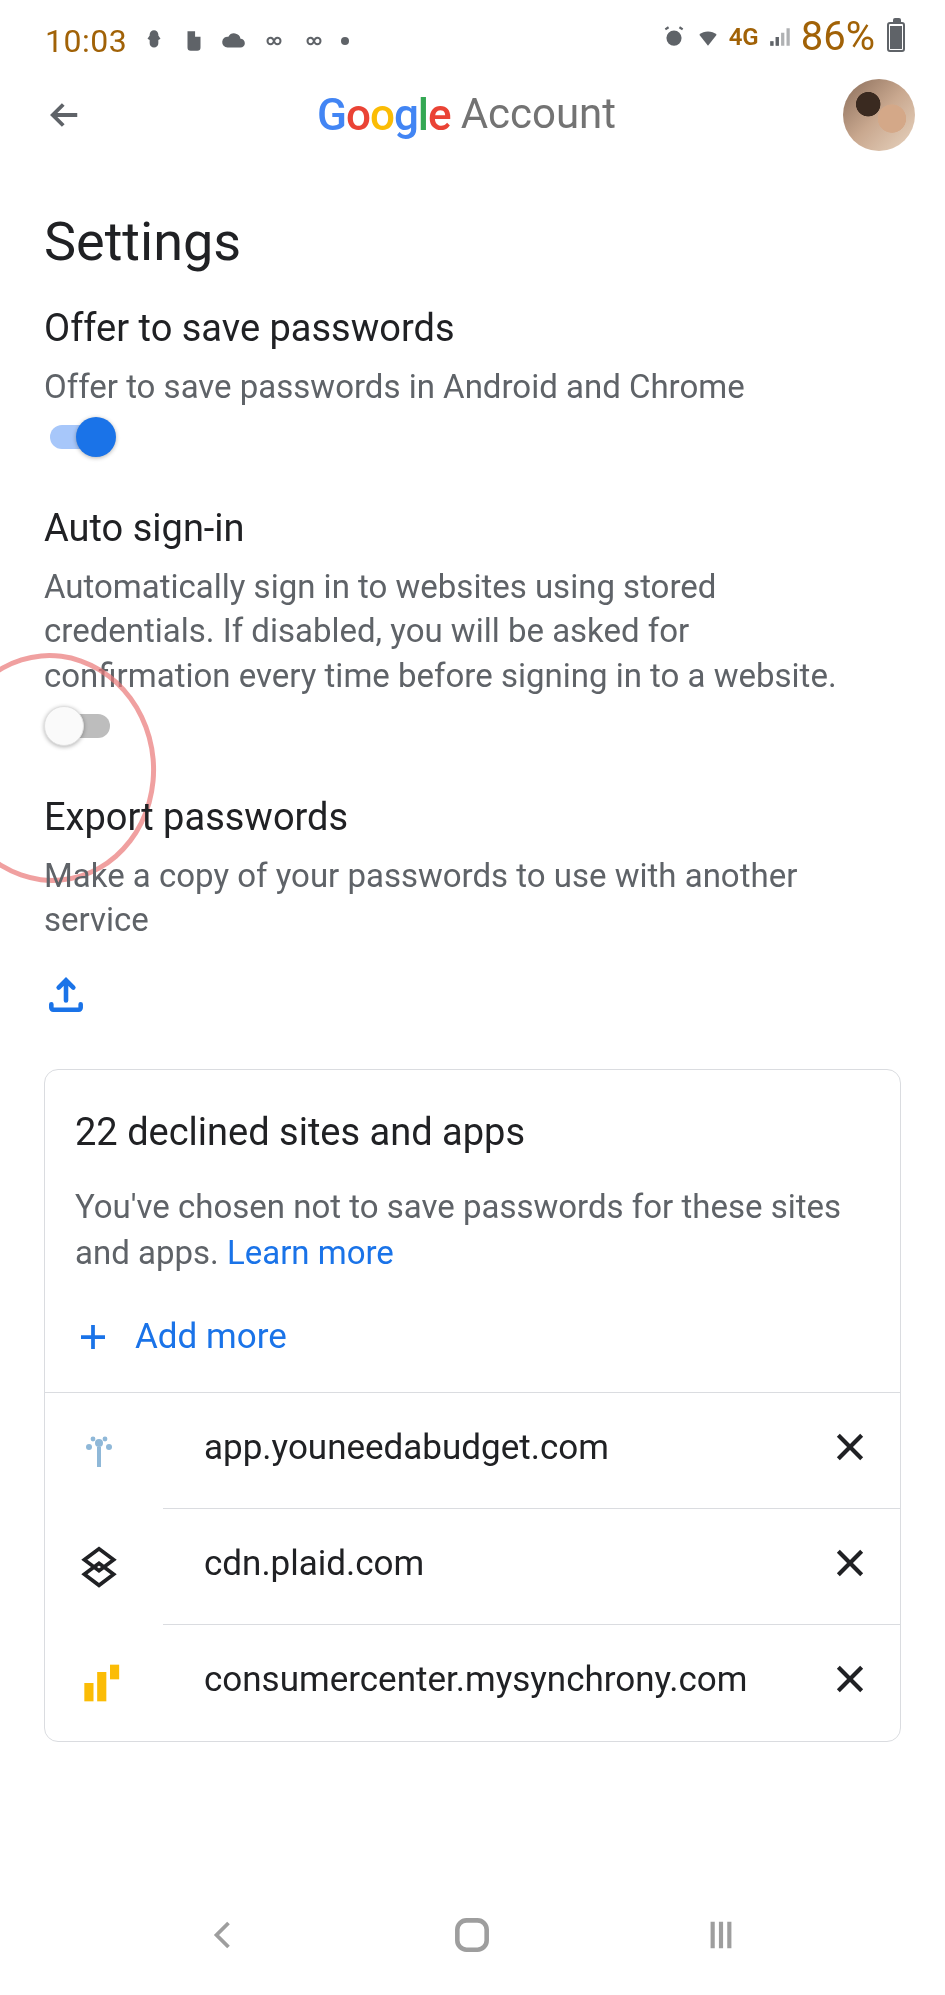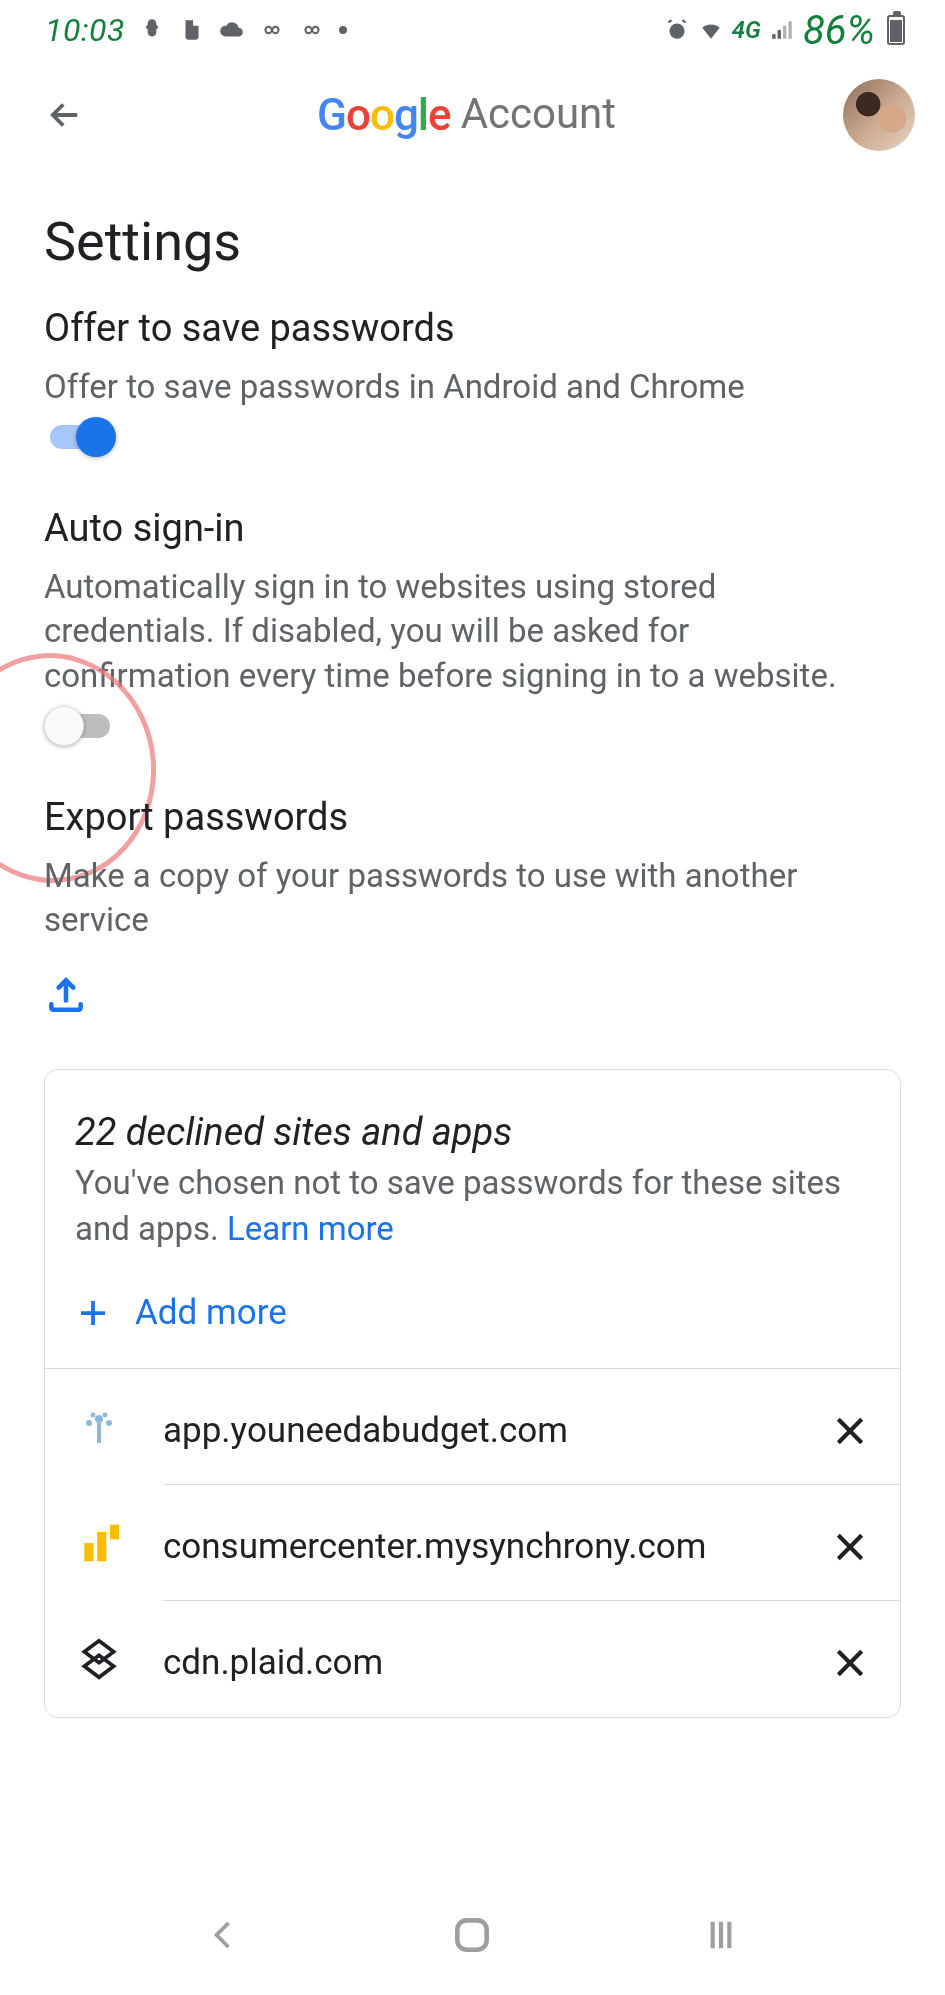--- a/index.html
+++ b/index.html
@@ -1,18 +1,18 @@
 <!DOCTYPE html>
 <html><head>
 <meta charset="utf-8">
 <style>
   * { box-sizing: border-box; margin: 0; padding: 0; }
   html, body { width: 945px; height: 1995px; font-family: 'Roboto', 'Helvetica Neue', Arial, sans-serif; background: #fff; color: #202124; overflow: hidden; }
   
-  .status-bar { height: 60px; display: flex; align-items: center; justify-content: space-between; padding: 0 40px 0 45px; font-size: 30px; color: #15803d; font-style: italic; }
+  .status-bar { height: 60px; display: flex; align-items: flex-end; justify-content: space-between; padding: 0 40px 0 45px; font-size: 30px; color: #a16207; }
   .status-left { display: flex; align-items: center; gap: 14px; }
   .status-right { display: flex; align-items: center; gap: 8px; }
   .status-time { font-size: 32px; letter-spacing: 0.5px; }
   .status-dot { width: 8px; height: 8px; border-radius: 50%; background: #5f6368; }
   .status-icon-sm { width: 26px; height: 26px; }
   .battery-text { font-size: 40px; }
   .battery-icon { width: 18px; height: 30px; border: 2px solid #5f6368; border-radius: 3px; position: relative; margin-left: 4px; }
   .battery-icon::before { content: ''; position: absolute; top: -6px; left: 4px; width: 8px; height: 4px; background: #5f6368; border-radius: 2px 2px 0 0; }
   .battery-icon::after { content: ''; position: absolute; bottom: 1px; left: 1px; right: 1px; height: 86%; background: #5f6368; }
   
@@ -41,28 +41,28 @@
   .toggle.on .toggle-knob { background: #1a73e8; right: 0; }
   .toggle.off .toggle-track { background: #bdbdbd; }
   .toggle.off .toggle-knob { background: #fafafa; left: 0; border: 1px solid #e0e0e0; }
   
   .annotation-circle { position: absolute; width: 210px; height: 230px; border: 5px solid rgba(234,120,120,0.7); border-radius: 50%; top: -45px; right: -40px; pointer-events: none; transform: rotate(-5deg); }
   
   .export-icon { width: 44px; height: 44px; cursor: pointer; color: #1a73e8; }
   
   .card { border: 1px solid #dadce0; border-radius: 14px; margin-top: 20px; overflow: hidden; }
   .card-header { padding: 40px 30px 30px 30px; }
-  .card-title { font-size: 38px; color: #202124; margin-bottom: 6px; font-style: italic; }
+  .card-title { font-size: 38px; color: #202124; margin-bottom: 30px; }
   .card-desc { font-size: 33px; color: #5f6368; line-height: 1.4; }
   .learn-more { color: #1a73e8; cursor: pointer; }
   .add-more { display: flex; align-items: center; gap: 24px; color: #1a73e8; font-size: 35px; margin-top: 35px; cursor: pointer; padding: 5px 0; }
   .plus-icon { width: 36px; height: 36px; }
   
   .site-list { border-top: 1px solid #dadce0; }
-  .site-row { display: flex; align-items: flex-end; padding: 34px 30px 34px 30px; position: relative; }
+  .site-row { display: flex; align-items: flex-start; padding: 34px 30px 34px 30px; position: relative; gap: 41px; }
   .site-row:not(:last-child)::after { content:''; position:absolute; bottom:0; left: 118px; right: 0; height: 1px; background: #dadce0; }
   .favicon { width: 48px; height: 48px; flex-shrink: 0; margin-right: 40px; display:flex; align-items:center; justify-content:center; }
   .site-domain { flex: 1; font-size: 35px; color: #202124; }
   .remove-x { width: 40px; height: 40px; cursor: pointer; color: #202124; flex-shrink: 0; }
   
   .nav-bar { position: absolute; bottom: 0; left: 0; right: 0; height: 120px; display: flex; align-items: center; justify-content: space-around; padding: 0 100px; }
   .nav-btn { width: 60px; height: 60px; display: flex; align-items: center; justify-content: center; cursor: pointer; color: #9e9e9e; }
 </style>
 </head>
 <body>
@@ -183,42 +183,42 @@
               <rect x="11" y="10" width="2" height="10"></rect>
             </svg>
         </div>
         <div class="site-domain">app.youneedabudget.com</div>
         <svg class="remove-x" viewBox="0 0 24 24" fill="none" stroke="#202124" stroke-width="2.5">
             <path d="M5 5l14 14M19 5L5 19"></path>
           </svg>
       </div>
       <div class="site-row">
         <div class="favicon">
+          <svg width="44" height="44" viewBox="0 0 24 24" fill="none" stroke="#202124" stroke-width="2">
+              <path d="M4 8l8-6 8 6-8 6-8-6zm0 8l8-6 8 6-8 6-8-6z"></path>
+            </svg>
+        </div>
+        <div class="site-domain">cdn.plaid.com</div>
+        <svg class="remove-x" viewBox="0 0 24 24" fill="none" stroke="#202124" stroke-width="2.5">
+            <path d="M5 5l14 14M19 5L5 19"></path>
+          </svg>
+      </div>
+      <div class="site-row">
+        <div class="favicon">
           <svg width="44" height="44" viewBox="0 0 24 24" fill="#fbbc05">
               <rect x="4" y="12" width="5" height="10"></rect>
               <rect x="11" y="6" width="5" height="16"></rect>
               <rect x="18" y="2" width="5" height="8"></rect>
             </svg>
         </div>
         <div class="site-domain">consumercenter.mysynchrony.com</div>
         <svg class="remove-x" viewBox="0 0 24 24" fill="none" stroke="#202124" stroke-width="2.5">
             <path d="M5 5l14 14M19 5L5 19"></path>
           </svg>
       </div>
-      <div class="site-row">
-        <div class="favicon">
-          <svg width="44" height="44" viewBox="0 0 24 24" fill="none" stroke="#202124" stroke-width="2">
-              <path d="M4 8l8-6 8 6-8 6-8-6zm0 8l8-6 8 6-8 6-8-6z"></path>
-            </svg>
-        </div>
-        <div class="site-domain">cdn.plaid.com</div>
-        <svg class="remove-x" viewBox="0 0 24 24" fill="none" stroke="#202124" stroke-width="2.5">
-            <path d="M5 5l14 14M19 5L5 19"></path>
-          </svg>
-      </div>
     </div>
   </div>
 </div>
 
 <div class="nav-bar">
   <div class="nav-btn">
     <svg width="36" height="44" viewBox="0 0 24 24" fill="none" stroke="#9e9e9e" stroke-width="2.5">
         <path d="M15 4l-8 8 8 8"></path>
       </svg>
   </div>

